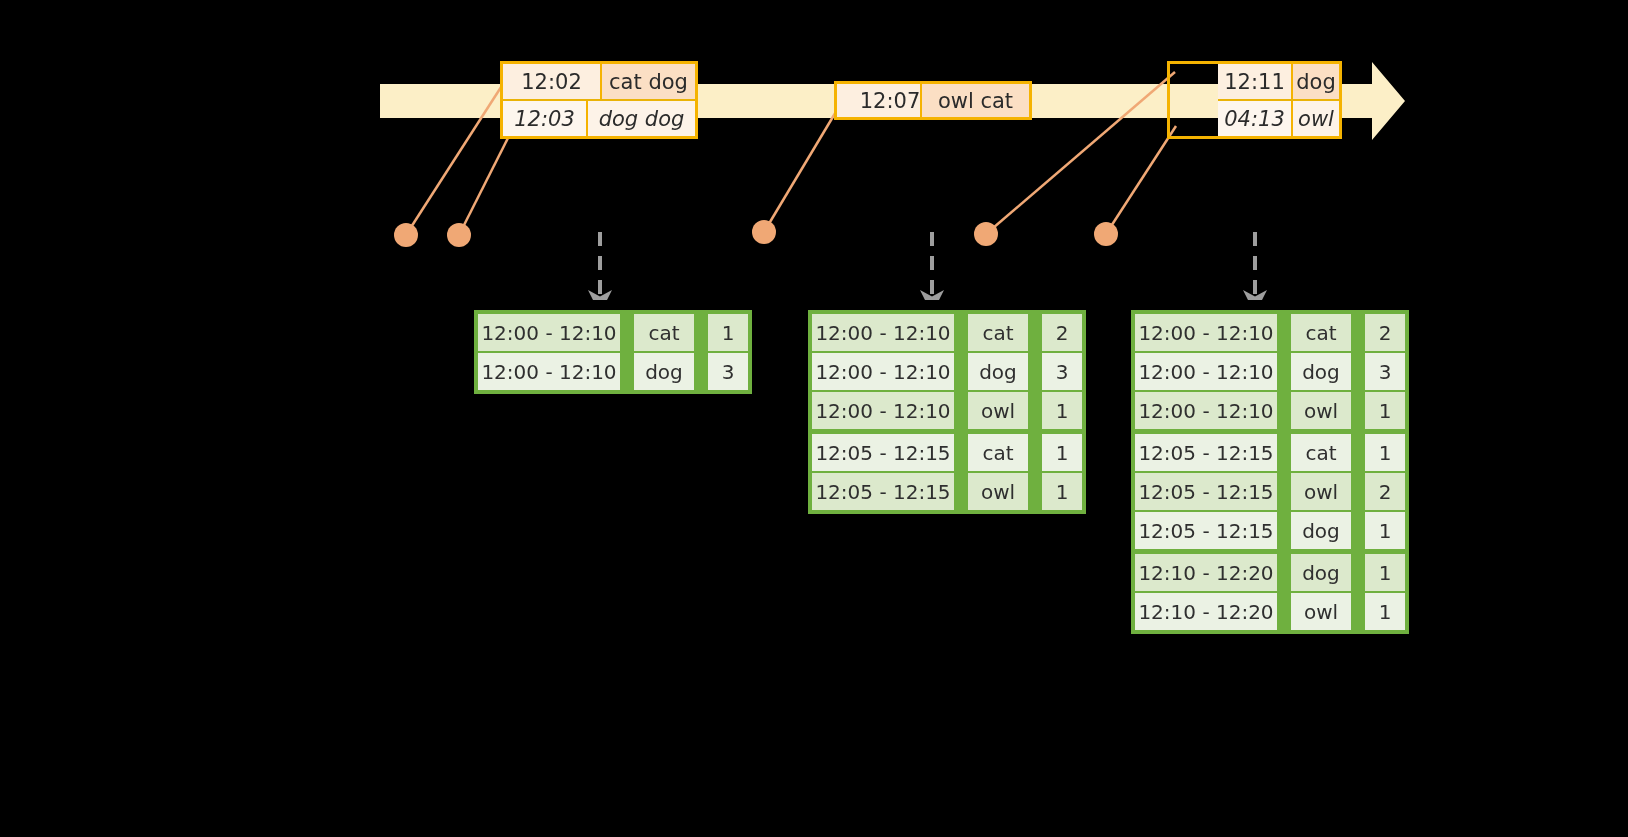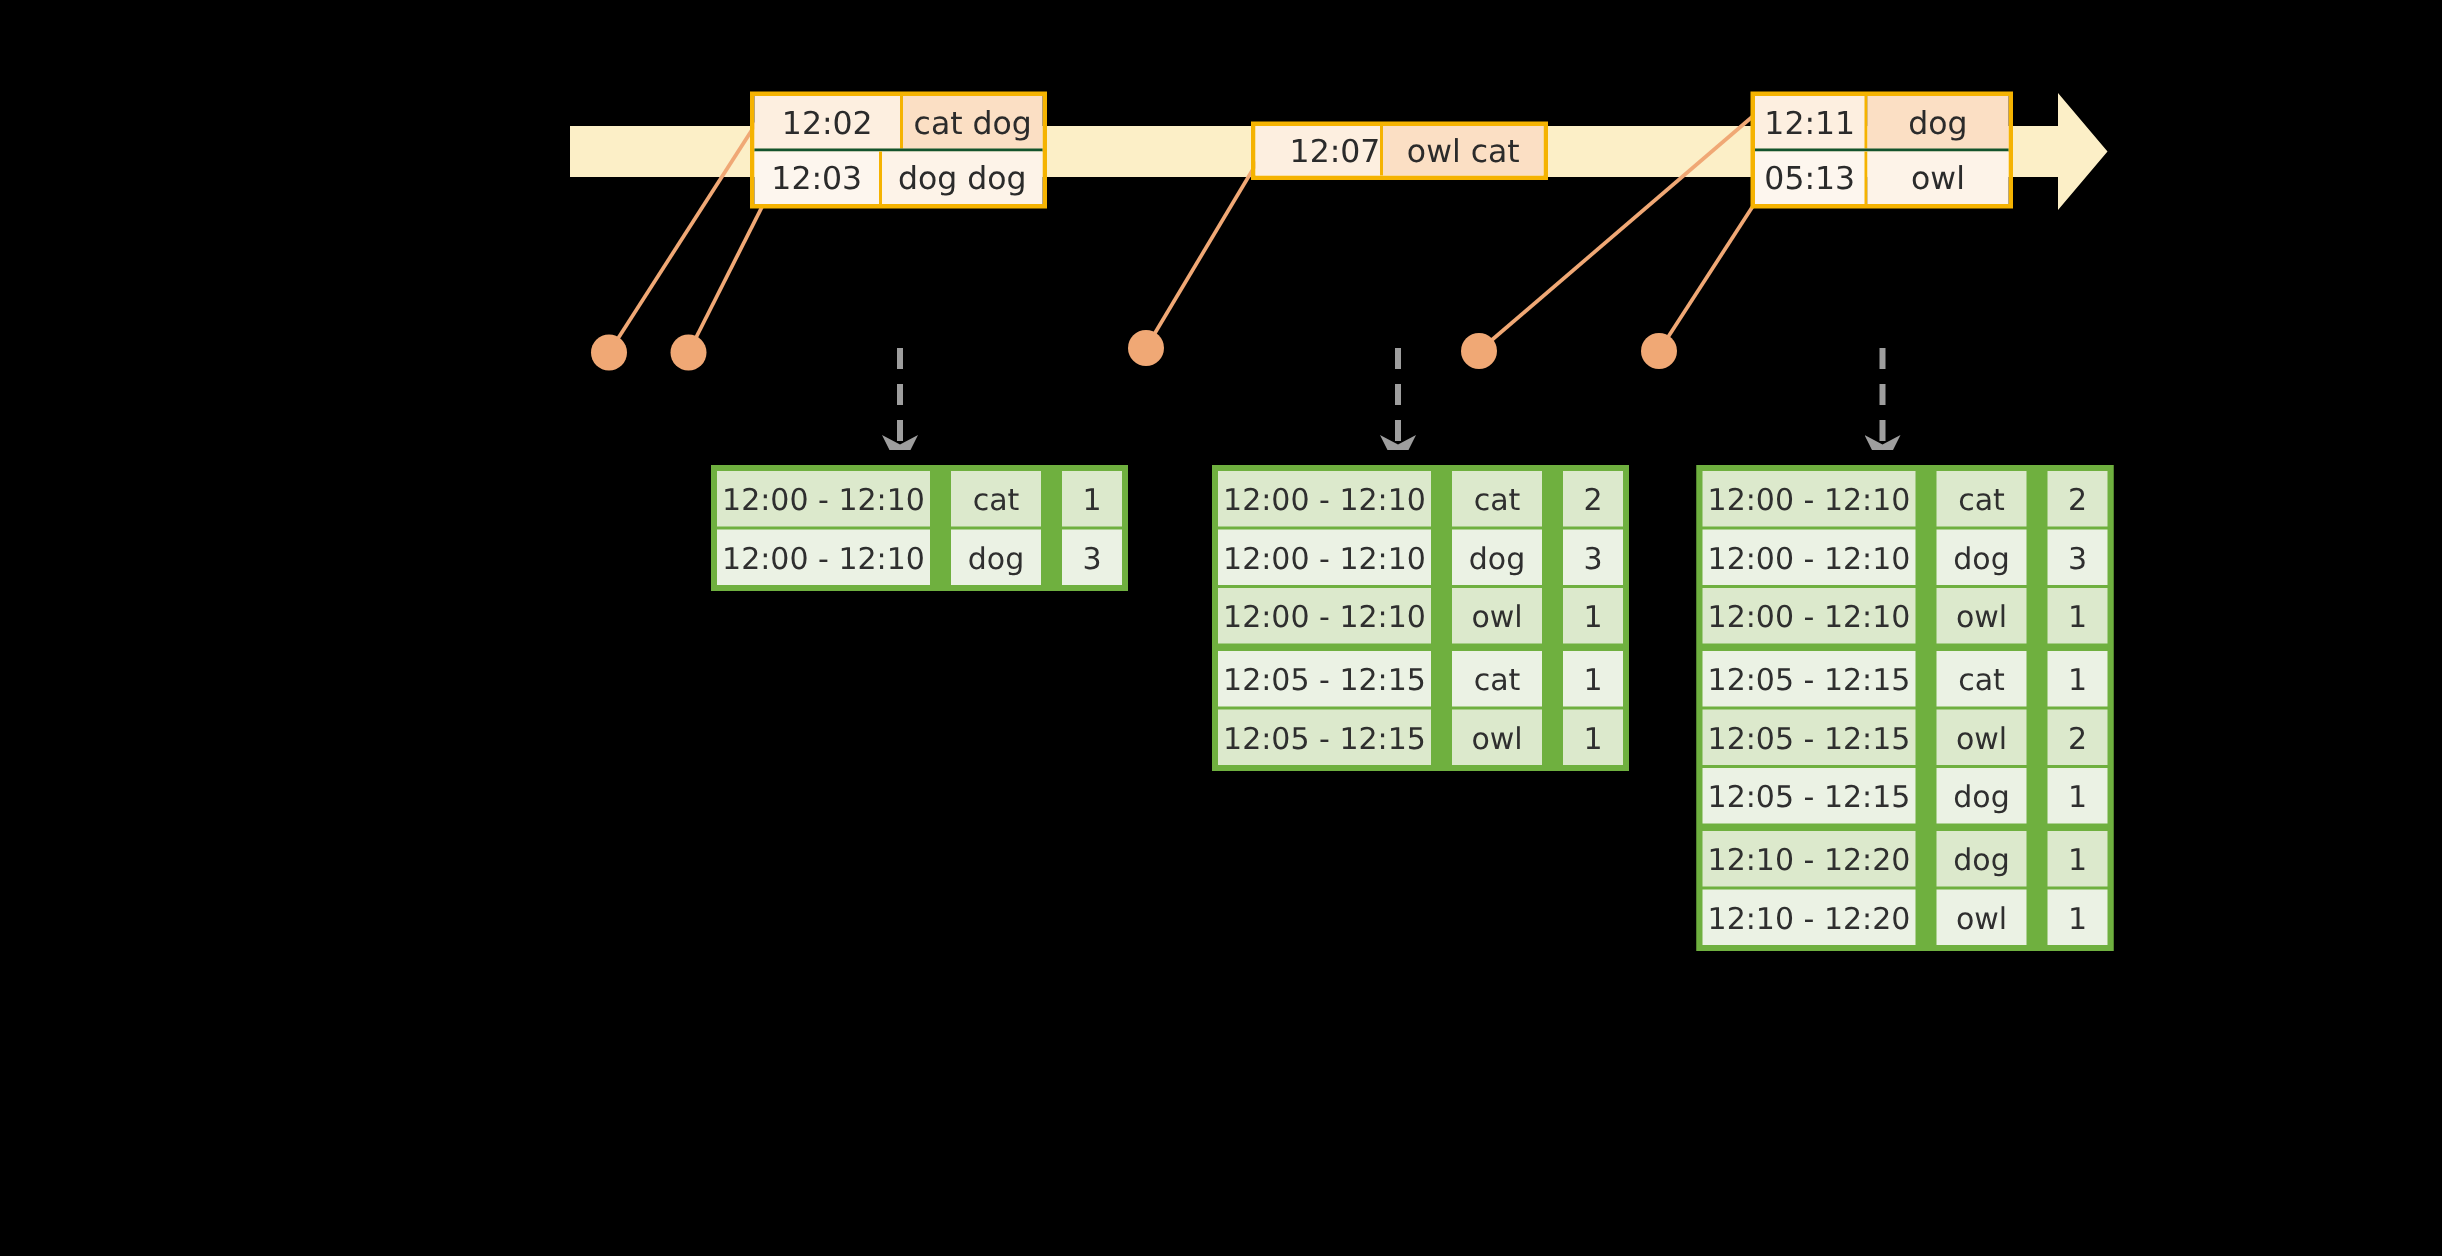--- a/index.html
+++ b/index.html
@@ -7,21 +7,21 @@
        font-family:"DejaVu Sans","Liberation Sans",sans-serif;}
 
   #stage{position:absolute;left:0;top:0;width:1628px;height:837px;}
 
   
   #timeline-svg{position:absolute;left:0;top:0;width:1628px;height:300px;}
 
   .tl-box{position:absolute;border:3px solid #F5B301;box-sizing:border-box;
           display:flex;flex-direction:column;z-index:5;}
   .tl-row{display:flex;flex:1 1 auto;}
-  .tl-row + .tl-row{border-top:2px solid #14532d;}
+  .tl-row + .tl-row{border-top:2px solid #eab308;font-style:italic;}
   .tl-time{display:flex;align-items:center;justify-content:center;
            box-sizing:border-box;border-right:2px solid #F5B301;
            font-size:21px;color:#2b2b2b;}
   .tl-words{display:flex;align-items:center;justify-content:center;
             box-sizing:border-box;font-size:21px;color:#2b2b2b;}
   .shade-a .tl-time{background:#FDEFE0;}
   .shade-a .tl-words{background:#FBDFC4;}
   .shade-b .tl-time{background:#FDF6EE;}
   .shade-b .tl-words{background:#FDF3E8;}
 
@@ -76,27 +76,27 @@
           <div class="tl-time" style="width: 85px;">12:03</div>
           <div class="tl-words" style="flex: 1 1 0%;">dog dog</div>
         </div>
       </div>
       <div class="tl-box" style="left: 834px; top: 81px; width: 198px; height: 39px;">
         <div class="tl-row shade-a">
           <div class="tl-time" style="width: 85px; padding-left: 23px;">12:07</div>
           <div class="tl-words" style="flex: 1 1 0%;">owl cat</div>
         </div>
       </div>
-      <div class="tl-box" style="left: 1167px; top: 61px; width: 175px; height: 78px;">
+      <div class="tl-box" style="left: 1167px; top: 61px; width: 175px; height: 78px; padding-left: 48px;">
         <div class="tl-row shade-a">
           <div class="tl-time" style="width: 75px;">12:11</div>
           <div class="tl-words" style="flex: 1 1 0%;">dog</div>
         </div>
         <div class="tl-row shade-b">
-          <div class="tl-time" style="width: 75px;">05:13</div>
+          <div class="tl-time" style="width: 75px;">04:13</div>
           <div class="tl-words" style="flex: 1 1 0%;">owl</div>
         </div>
       </div>
     </div>
   <div id="tables-layer">
       <div class="rtable" style="left: 474px; top: 310px;">
         <div class="rrow rowA">
           <div class="rcell" style="width: 142px;">12:00 - 12:10</div>
           <div class="rcell" style="width: 60px;">cat</div>
           <div class="rcell" style="width: 40px;">1</div>

